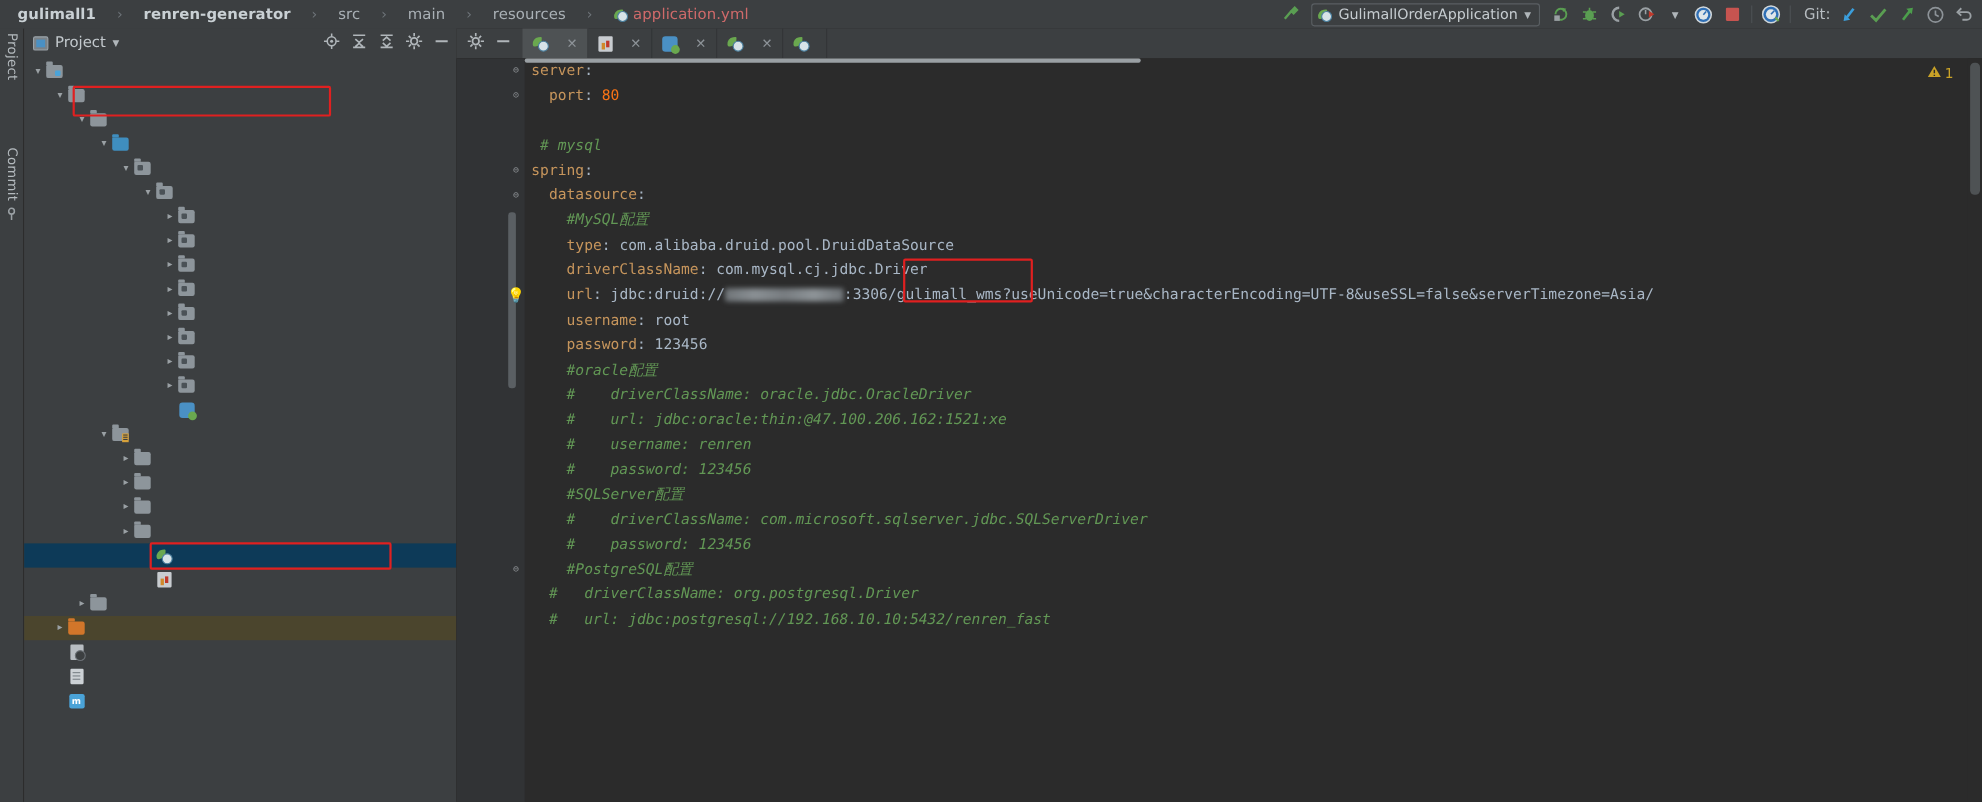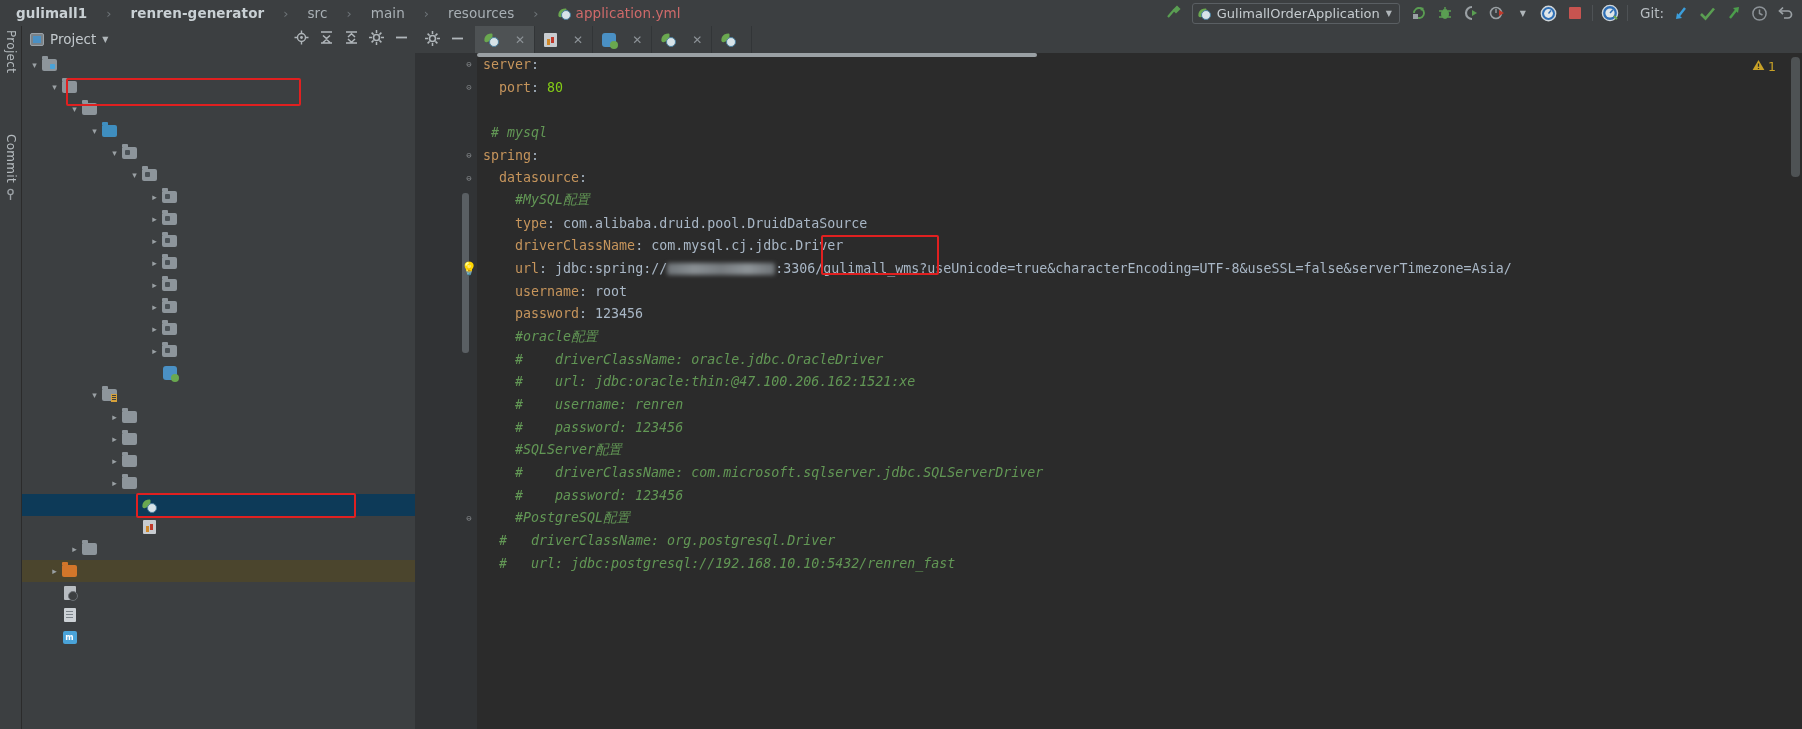--- a/index.html
+++ b/index.html
@@ -134,21 +134,21 @@
 
   .code-area { position:absolute; left:0; top:27px; right:0; bottom:0; background:#2b2b2b; overflow:hidden; }
   .gutter { position:absolute; left:0; top:0; width:62px; height:100%; background:#313335; }
   .codelines { position:absolute; left:0; top:0; right:0; bottom:0; }
   .cl { height:22.7px; display:flex; align-items:center; font-family:"DejaVu Sans Mono", monospace; font-size:13.3px; white-space:pre; }
   .ln { width:46px; text-align:right; color:#606366; flex:none; font-family:"DejaVu Sans Mono", monospace; font-size:13.3px; }
   .fold { width:16px; text-align:center; color:#888c8f; font-size:9px; flex:none; }
   .txt { padding-left:6px; }
   .k { color:#c6955c; }        
   .v { color:#a9b7c6; }        
-  .num { color:#84cc16; }      
+  .num { color:#f97316; }      
   .cm { color:#629755; font-style:italic; }  
   .p { color:#a9b7c6; }
   .bulb { color:#f0c040; font-size:13px; }
   .blur {
     display:inline-block; width:108px; height:12px; vertical-align:-2px;
     background:linear-gradient(90deg,#6f7478,#8a9094,#777c80,#8e9498,#6e7377);
     filter: blur(2.2px); border-radius:2px;
   }
   .warnbadge { position:absolute; right:26px; top:6px; color:#c9a227; font-size:12.5px; display:flex; align-items:center; gap:3px; }
   .scrollbar-v { position:absolute; right:0; top:0; width:13px; bottom:0; background:#2b2b2b; }
@@ -626,21 +626,21 @@
     <div class="codelines" id="codelines">
         <div class="cl"><span class="ln"></span><span class="fold">⊖</span><span class="txt"><span class="k">server</span><span class="p">:</span></span></div>
         <div class="cl"><span class="ln"></span><span class="fold">⊝</span><span class="txt"><span class="p">  </span><span class="k">port</span><span class="p">: </span><span class="num">80</span></span></div>
         <div class="cl"><span class="ln"></span><span class="fold"></span><span class="txt"></span></div>
         <div class="cl"><span class="ln"></span><span class="fold"></span><span class="txt"><span class="cm"> # mysql</span></span></div>
         <div class="cl"><span class="ln"></span><span class="fold">⊖</span><span class="txt"><span class="k">spring</span><span class="p">:</span></span></div>
         <div class="cl"><span class="ln"></span><span class="fold">⊖</span><span class="txt"><span class="p">  </span><span class="k">datasource</span><span class="p">:</span></span></div>
         <div class="cl"><span class="ln"></span><span class="fold"></span><span class="txt"><span class="cm">    #MySQL配置</span></span></div>
         <div class="cl"><span class="ln"></span><span class="fold"></span><span class="txt"><span class="p">    </span><span class="k">type</span><span class="p">: </span><span class="v">com.alibaba.druid.pool.DruidDataSource</span></span></div>
         <div class="cl"><span class="ln"></span><span class="fold"></span><span class="txt"><span class="p">    </span><span class="k">driverClassName</span><span class="p">: </span><span class="v">com.mysql.cj.jdbc.Driver</span></span></div>
-        <div class="cl"><span class="ln"></span><span class="fold bulb">💡</span><span class="txt"><span class="p">    </span><span class="k">url</span><span class="p">: </span><span class="v">jdbc:spring://</span><span class="blur"></span><span class="v">:3306/gulimall_wms?useUnicode=true&amp;characterEncoding=UTF-8&amp;useSSL=false&amp;serverTimezone=Asia/</span></span></div>
+        <div class="cl"><span class="ln"></span><span class="fold bulb">💡</span><span class="txt"><span class="p">    </span><span class="k">url</span><span class="p">: </span><span class="v">jdbc:druid://</span><span class="blur"></span><span class="v">:3306/gulimall_wms?useUnicode=true&amp;characterEncoding=UTF-8&amp;useSSL=false&amp;serverTimezone=Asia/</span></span></div>
         <div class="cl"><span class="ln"></span><span class="fold"></span><span class="txt"><span class="p">    </span><span class="k">username</span><span class="p">: </span><span class="v">root</span></span></div>
         <div class="cl"><span class="ln"></span><span class="fold"></span><span class="txt"><span class="p">    </span><span class="k">password</span><span class="p">: </span><span class="v">123456</span></span></div>
         <div class="cl"><span class="ln"></span><span class="fold"></span><span class="txt"><span class="cm">    #oracle配置</span></span></div>
         <div class="cl"><span class="ln"></span><span class="fold"></span><span class="txt"><span class="cm">    #    driverClassName: oracle.jdbc.OracleDriver</span></span></div>
         <div class="cl"><span class="ln"></span><span class="fold"></span><span class="txt"><span class="cm">    #    url: jdbc:oracle:thin:@47.100.206.162:1521:xe</span></span></div>
         <div class="cl"><span class="ln"></span><span class="fold"></span><span class="txt"><span class="cm">    #    username: renren</span></span></div>
         <div class="cl"><span class="ln"></span><span class="fold"></span><span class="txt"><span class="cm">    #    password: 123456</span></span></div>
         <div class="cl"><span class="ln"></span><span class="fold"></span><span class="txt"><span class="cm">    #SQLServer配置</span></span></div>
         <div class="cl"><span class="ln"></span><span class="fold"></span><span class="txt"><span class="cm">    #    driverClassName: com.microsoft.sqlserver.jdbc.SQLServerDriver</span></span></div>
         <div class="cl"><span class="ln"></span><span class="fold"></span><span class="txt"><span class="cm">    #    password: 123456</span></span></div>

